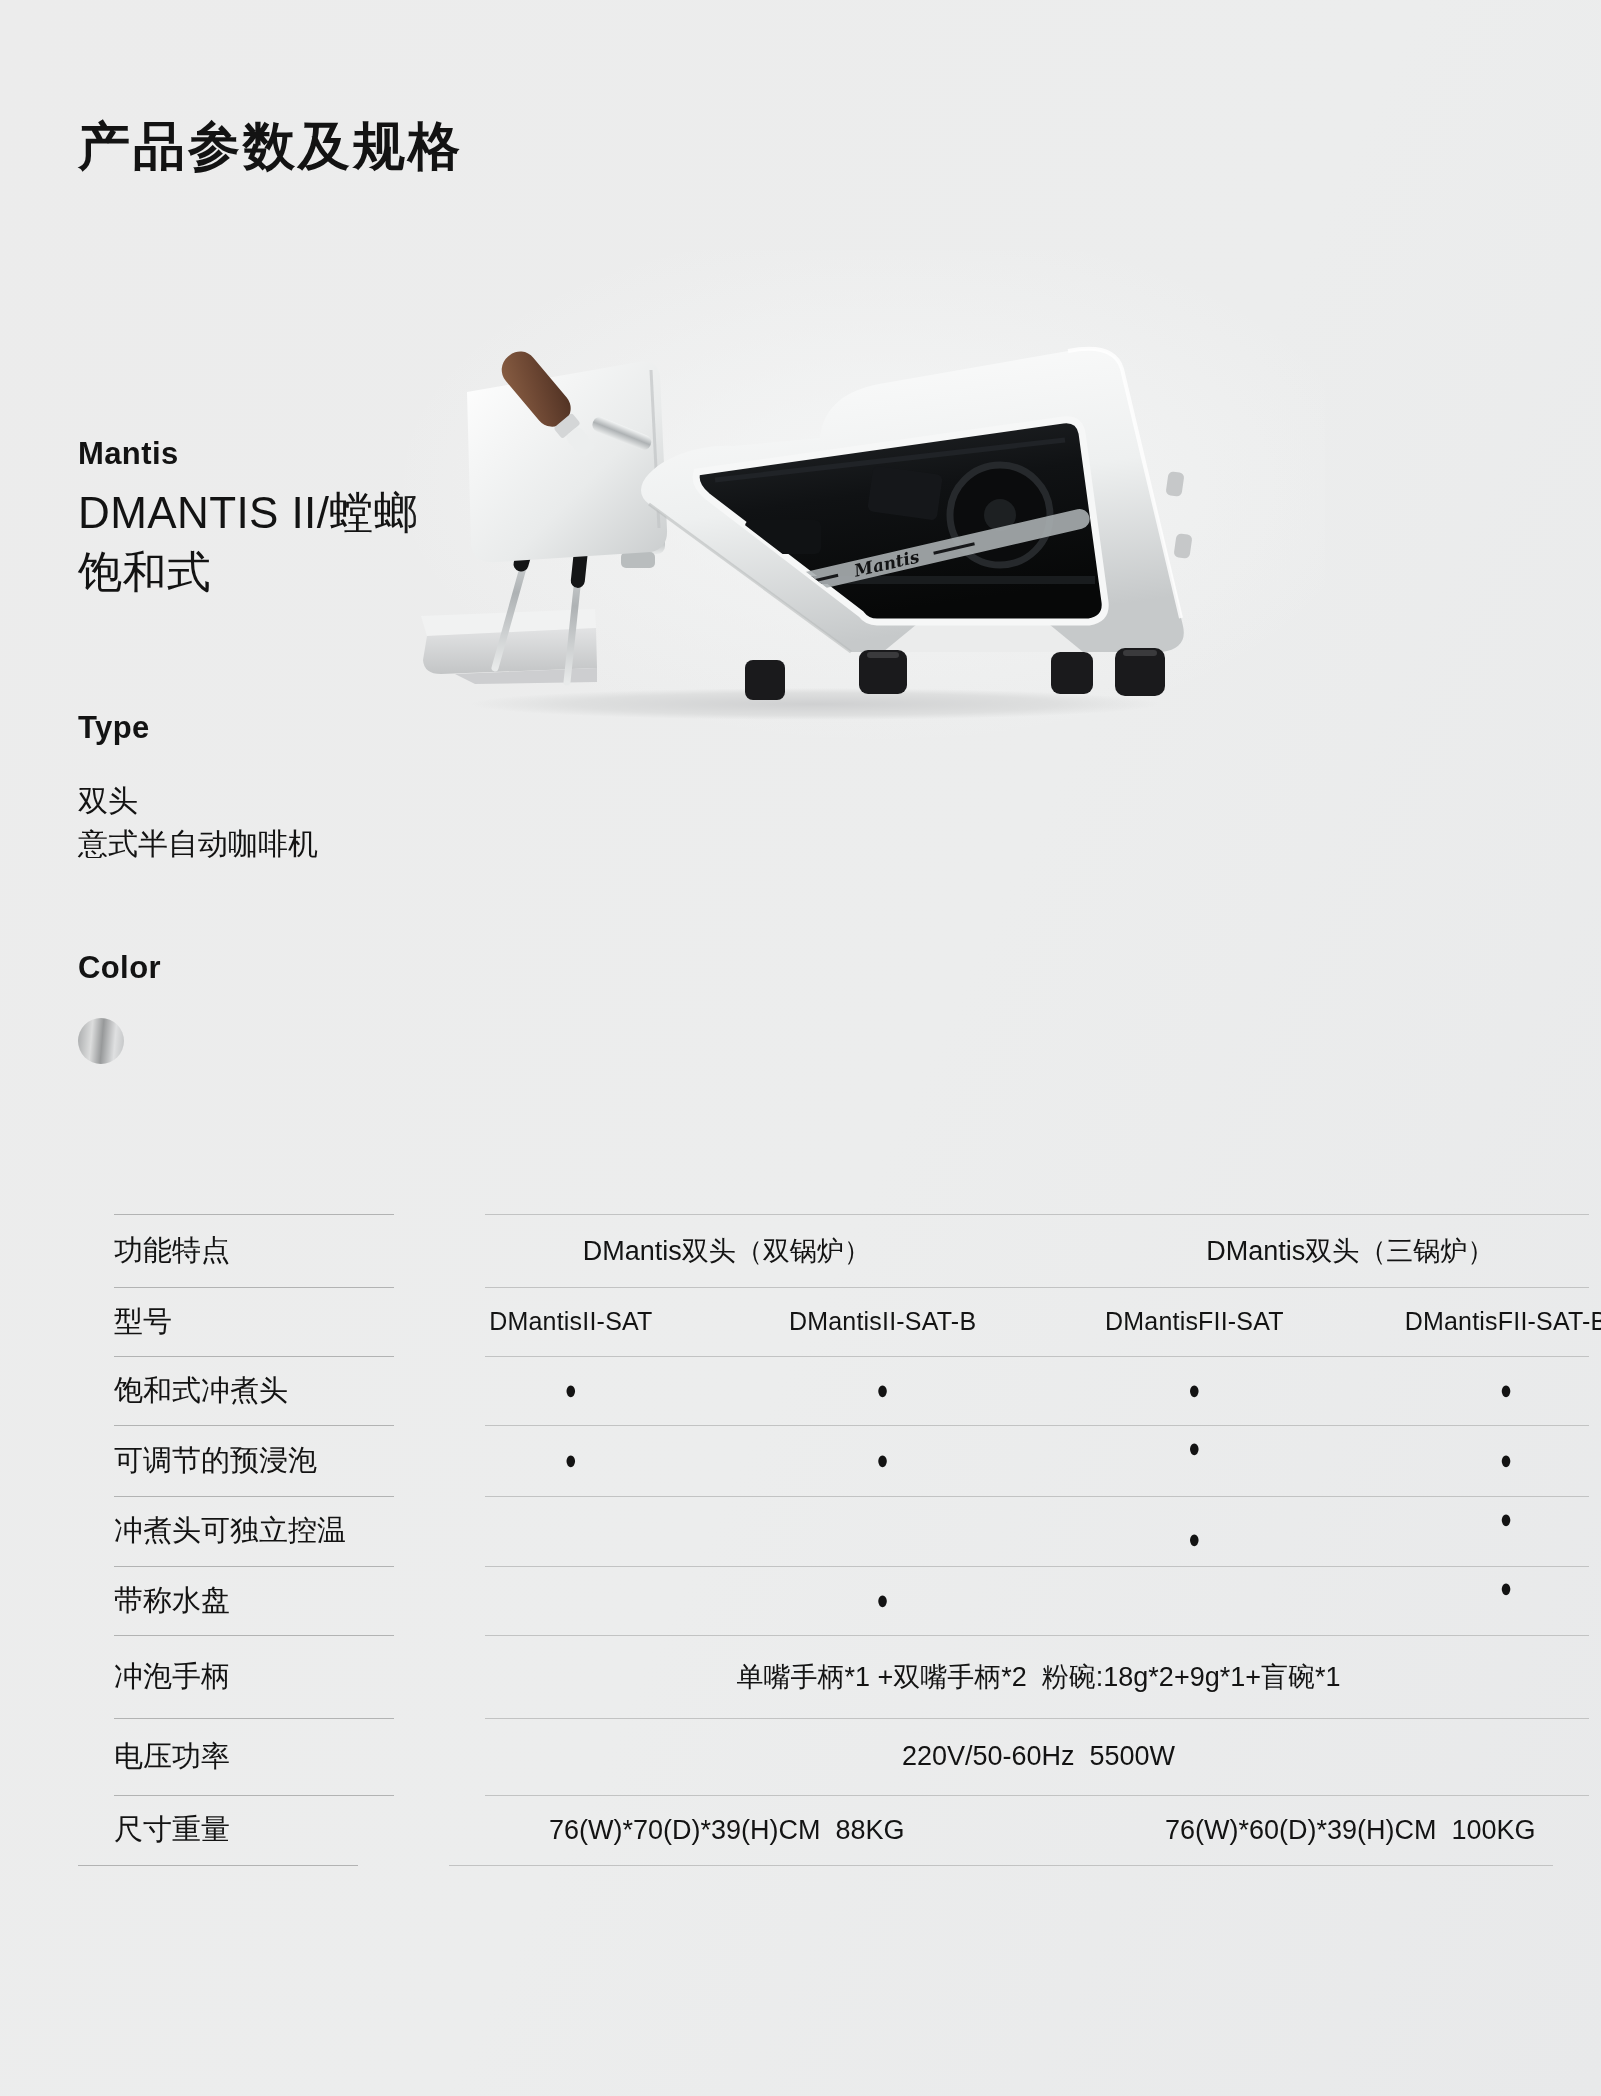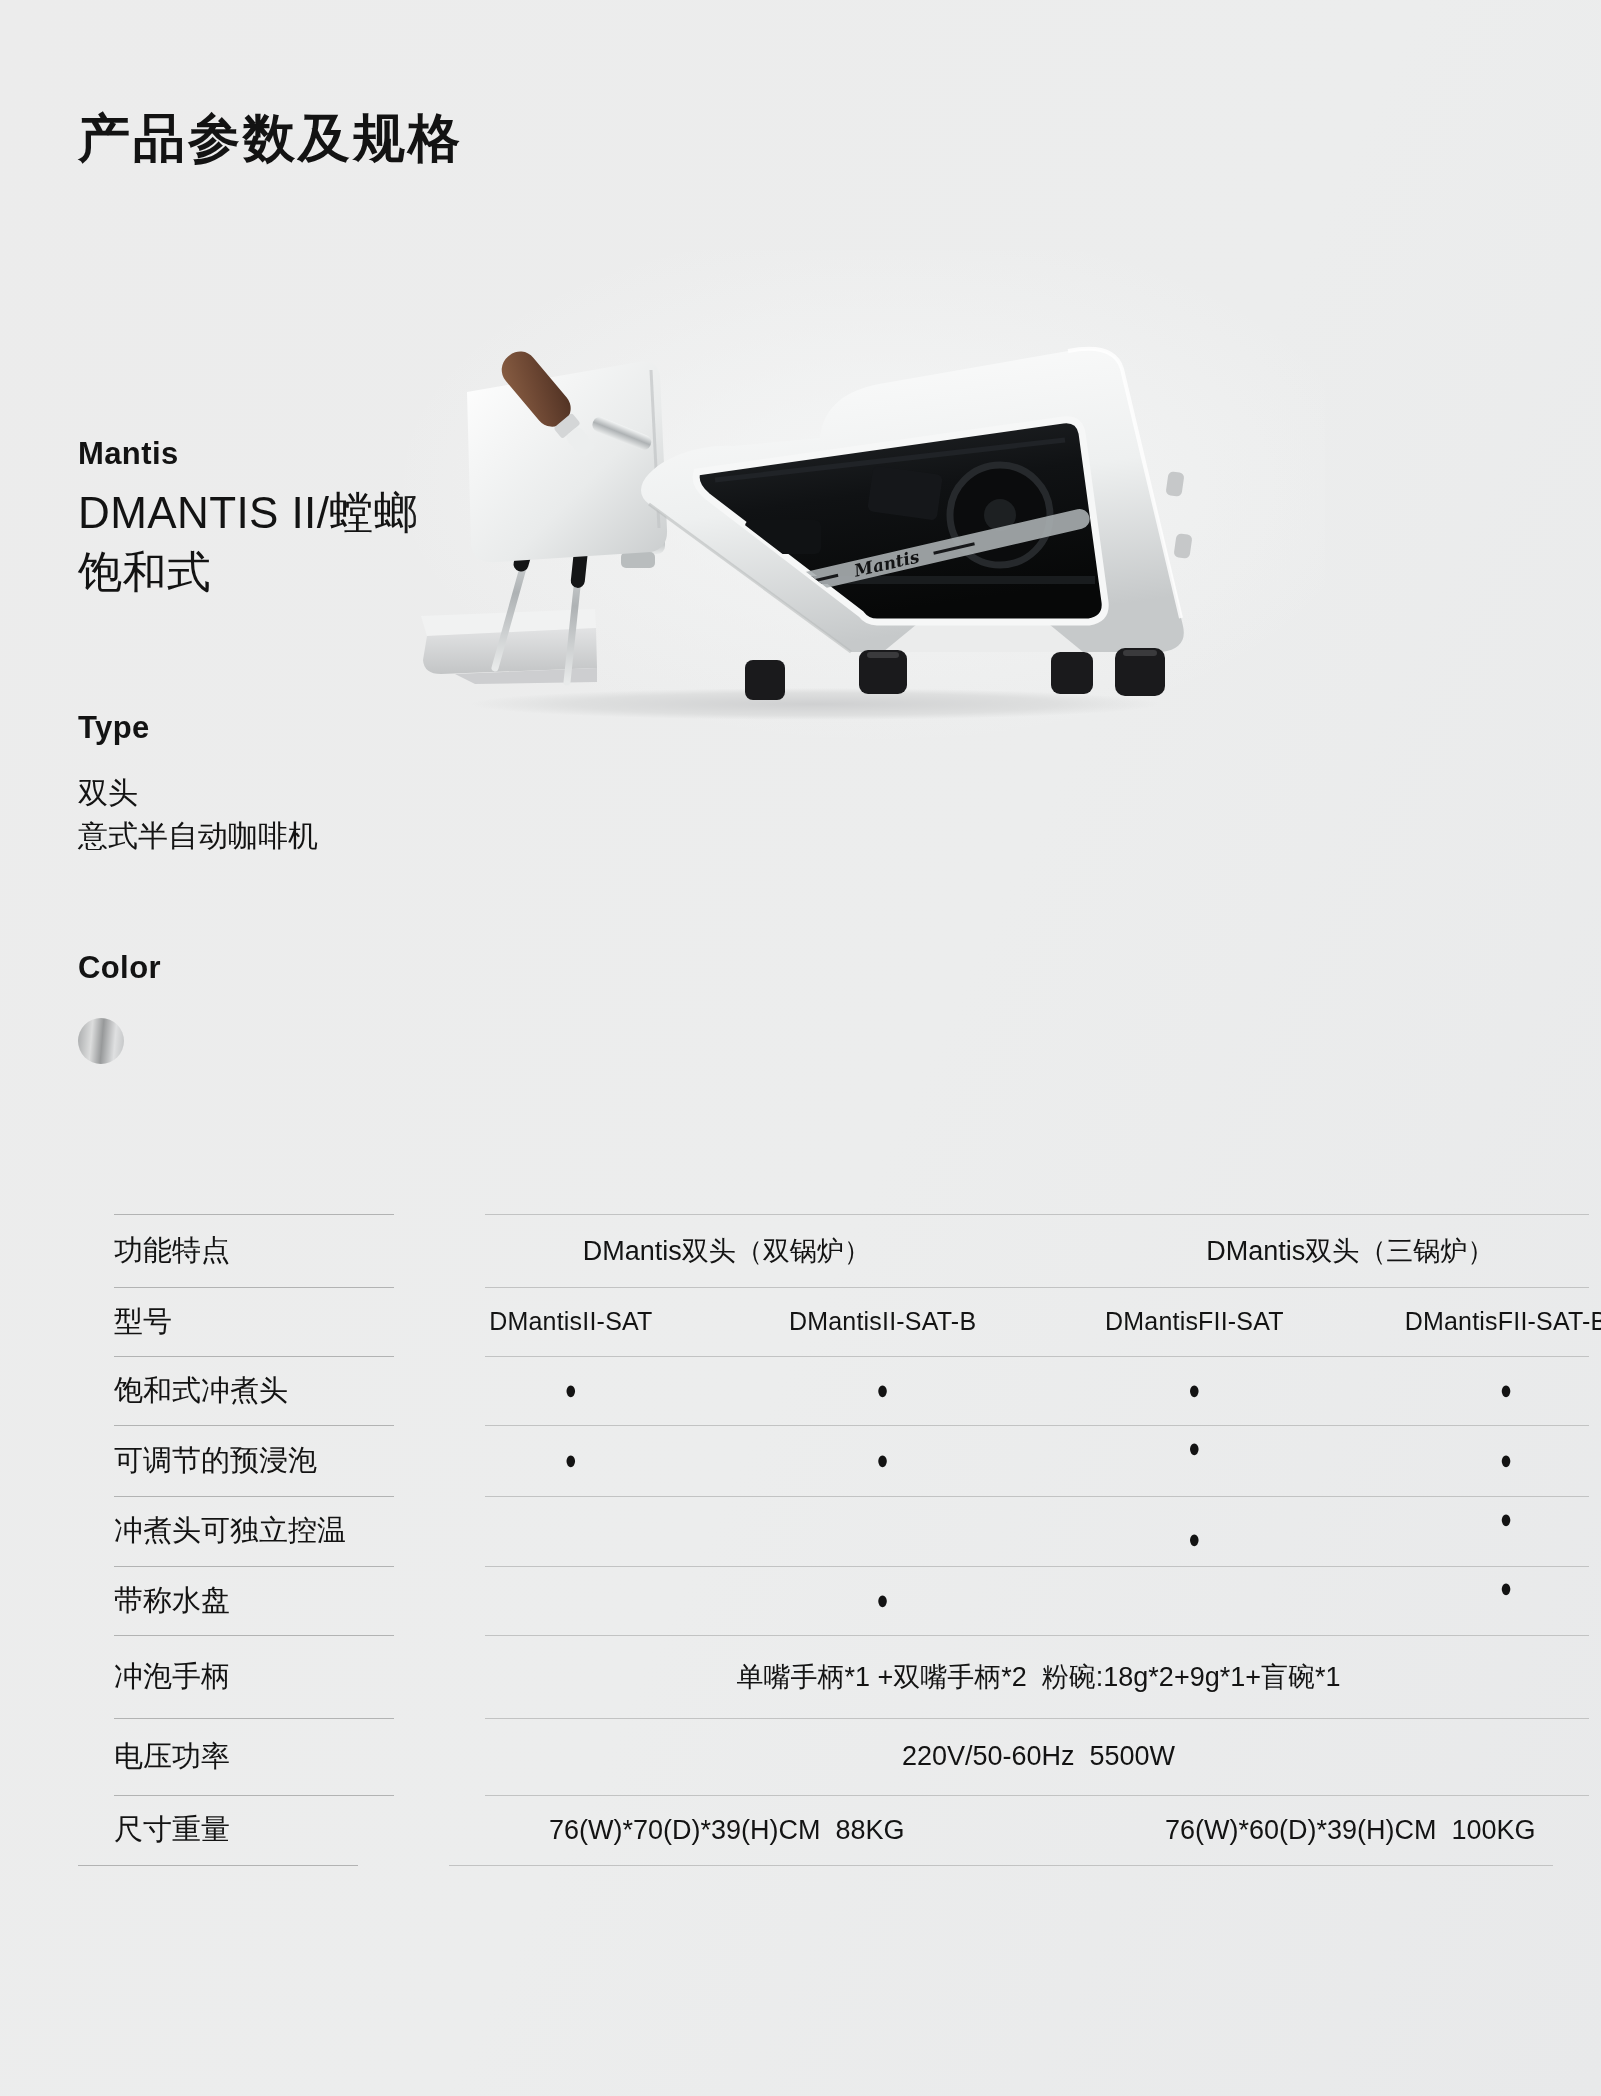--- a/index.html
+++ b/index.html
@@ -2,28 +2,28 @@
 <html><head>
 <meta charset="utf-8">
 <style>
   html,body{margin:0;padding:0;background:#e9eaea;}
   .page{
     position:relative;width:1601px;height:2096px;overflow:hidden;
     background:linear-gradient(115deg,#ececec 0%,#eceded 55%,#e8e9ea 100%);
     font-family:"Liberation Sans","DejaVu Sans",sans-serif;color:#131313;
   }
   
-  .title{position:absolute;left:78px;top:104px;font-size:52px;font-weight:700;letter-spacing:3px;}
+  .title{position:absolute;left:78px;top:112px;font-size:52px;font-weight:700;letter-spacing:3px;}
   
   .infoblock{position:absolute;left:78px;width:360px;}
   .blk-label{font-size:31px;font-weight:700;letter-spacing:.4px;}
   .series-block{top:436px;}
   .series-val{margin-top:12px;font-size:44px;font-weight:500;line-height:1.33;letter-spacing:.4px;}
   .type-block{top:710px;}
-  .type-val{margin-top:26px;font-size:30px;line-height:1.42;}
+  .type-val{margin-top:34px;font-size:30px;line-height:1.42;}
   .color-block{top:950px;}
   .swatch{
     margin-top:32px;width:46px;height:46px;border-radius:50%;
     background:linear-gradient(95deg,#a9abac 0%,#dcdddd 30%,#97999a 52%,#dfe0e1 78%,#c2c4c5 100%);
   }
   
   .stage{position:absolute;left:415px;top:330px;width:790px;height:400px;}
   .stage::before{
     content:'';position:absolute;left:-70px;top:-80px;right:-120px;bottom:-40px;
     background:radial-gradient(ellipse at 55% 45%,rgba(245,246,246,.9) 0%,rgba(245,246,246,0) 65%);

